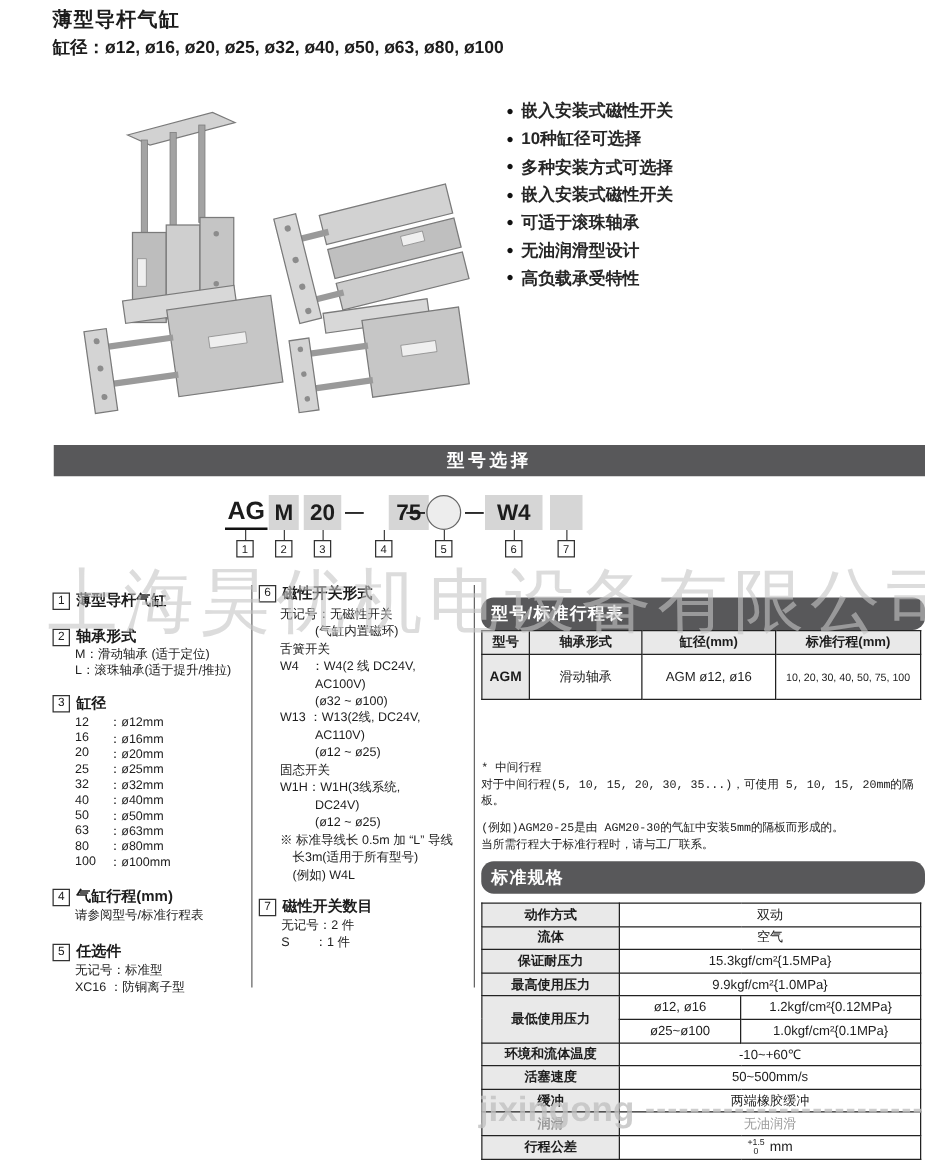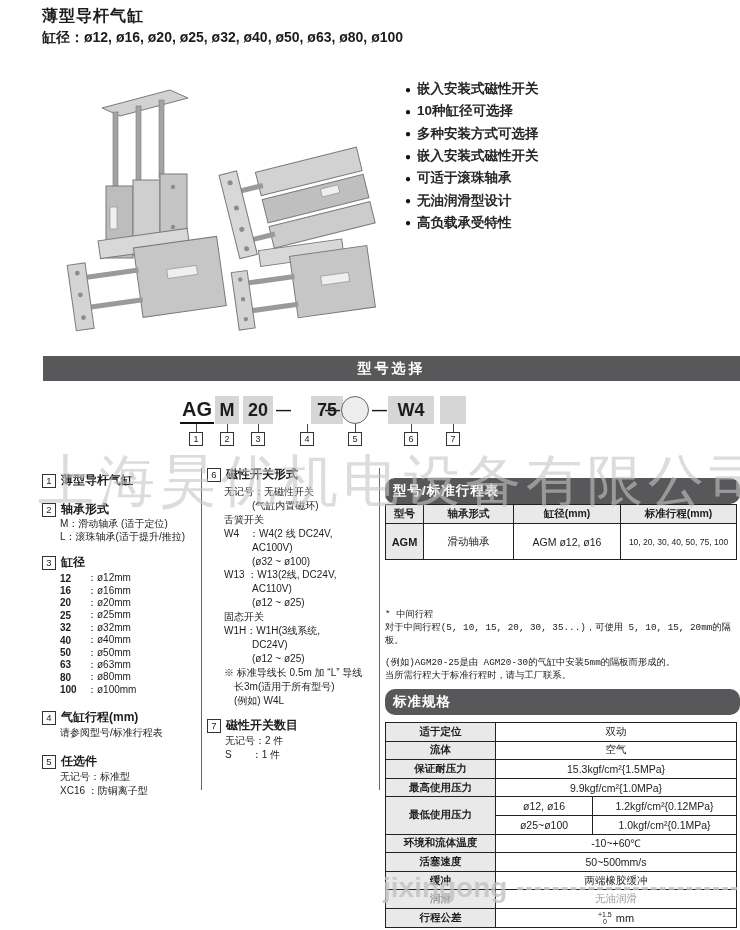--- a/index.html
+++ b/index.html
@@ -45,21 +45,21 @@
 
   
   .item-head { display:flex; align-items:center; }
   .item-no { width:14px; height:14px; border:1px solid #333; font-size:9.5px; display:flex; align-items:center; justify-content:center; margin-right:5px; color:#222; flex:0 0 14px; }
   .item-title { font-size:12px; font-weight:bold; }
   .sub { font-size:10px; color:#222; line-height:13.5px; }
   .vline { width:1px; background:#666; top:468px; height:322px; }
   .vl1 { left:201px; } .vl2 { left:379px; }
 
   .bore-row { display:flex; height:12.4px; align-items:center; font-size:10px; }
-  .bore-code { width:27px; font-weight:bold; }
+  .bore-code { width:27px; font-weight:normal; }
 
   .m-lines { left:224px; top:485px; width:155px; }
   .m-line { font-size:10px; line-height:13.9px; white-space:nowrap; }
   .ind1 { padding-left:10px; } .ind2 { padding-left:28px; }
 
   
   .bar-sub { left:385px; width:355px; height:26px; font-size:13.5px; padding-left:8px; letter-spacing:1px;border-radius:10px; }
   .bar-stroke { top:478px; }
   .bar-spec { top:689px; }
 
@@ -363,21 +363,21 @@
     </div>
 
   <table class="abs spec-table">
     <colgroup>
         <col style="width:110px">
         <col style="width:97px">
         <col style="width:144px">
       </colgroup>
     <tbody>
         <tr>
-      <td class="lbl">适于定位</td>
+      <td class="lbl">动作方式</td>
           <td colspan="2">双动</td>
     </tr>
     <tr>
       <td class="lbl">流体</td>
           <td colspan="2">空气</td>
     </tr>
     <tr>
       <td class="lbl">保证耐压力</td>
           <td colspan="2">15.3kgf/cm²{1.5MPa}</td>
     </tr>

